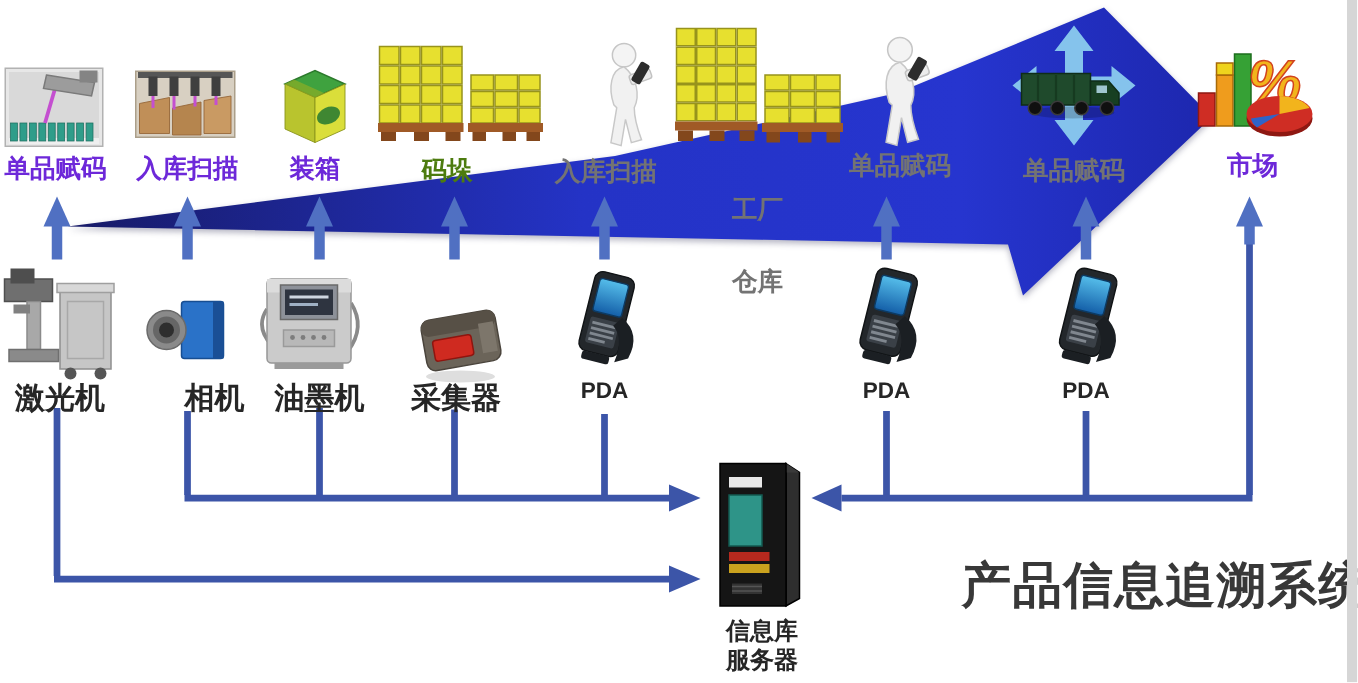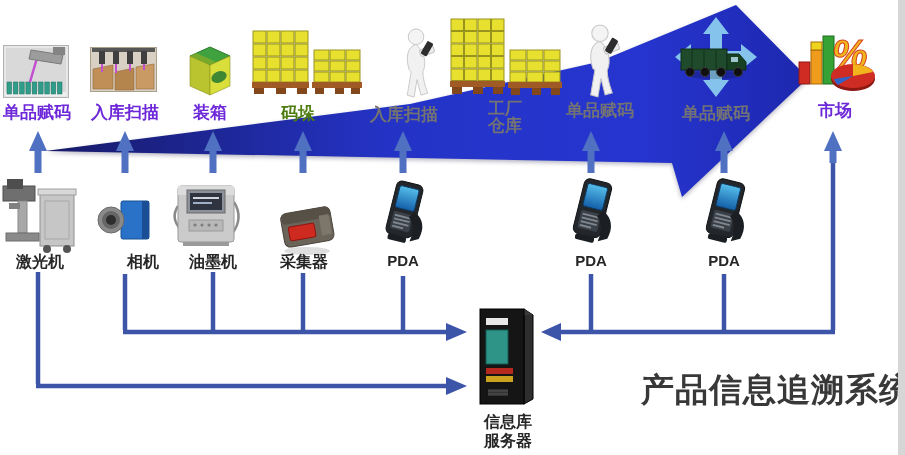--- a/index.html
+++ b/index.html
@@ -10,24 +10,24 @@
   .abs{position:absolute;}
   svg{display:block;overflow:visible;}
   
   .lbl{
     position:absolute;transform:translateX(-50%);white-space:nowrap;
     font-weight:700;font-size:17px;line-height:18px;text-align:center;
   }
   .lbl.dark{color:#6d28d9;}
   .lbl.gray{color:#4d7c0f;}
   .lbl.white{color:#737373;}
-  .lbl.two-line span{display:block;}
+  .lbl.two-line span{display:block;margin-top:31px;}
   .dev-lbl{
     position:absolute;transform:translateX(-50%);top:252px;
-    font-weight:700;font-size:16px;color:#262626;white-space:nowrap;
+    font-weight:700;font-size:20px;color:#262626;white-space:nowrap;
   }
   .server-lbl{
     position:absolute;left:508px;top:412px;transform:translateX(-50%);
     font-weight:700;font-size:16px;line-height:19px;color:#262626;text-align:right;
   }
   .server-lbl span{display:block;}
   #title{
     position:absolute;left:641px;top:368px;
     font-weight:700;font-size:33px;color:#383838;letter-spacing:1px;white-space:nowrap;
   }

